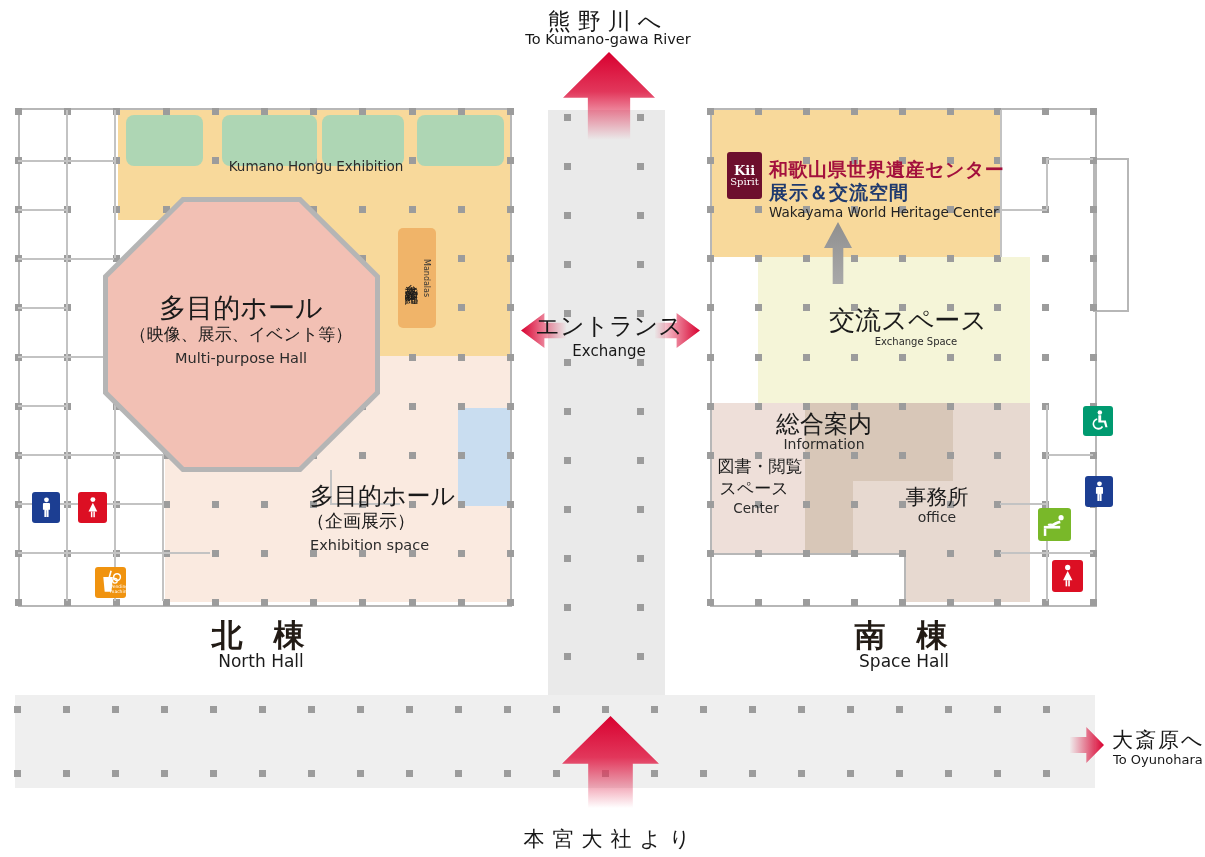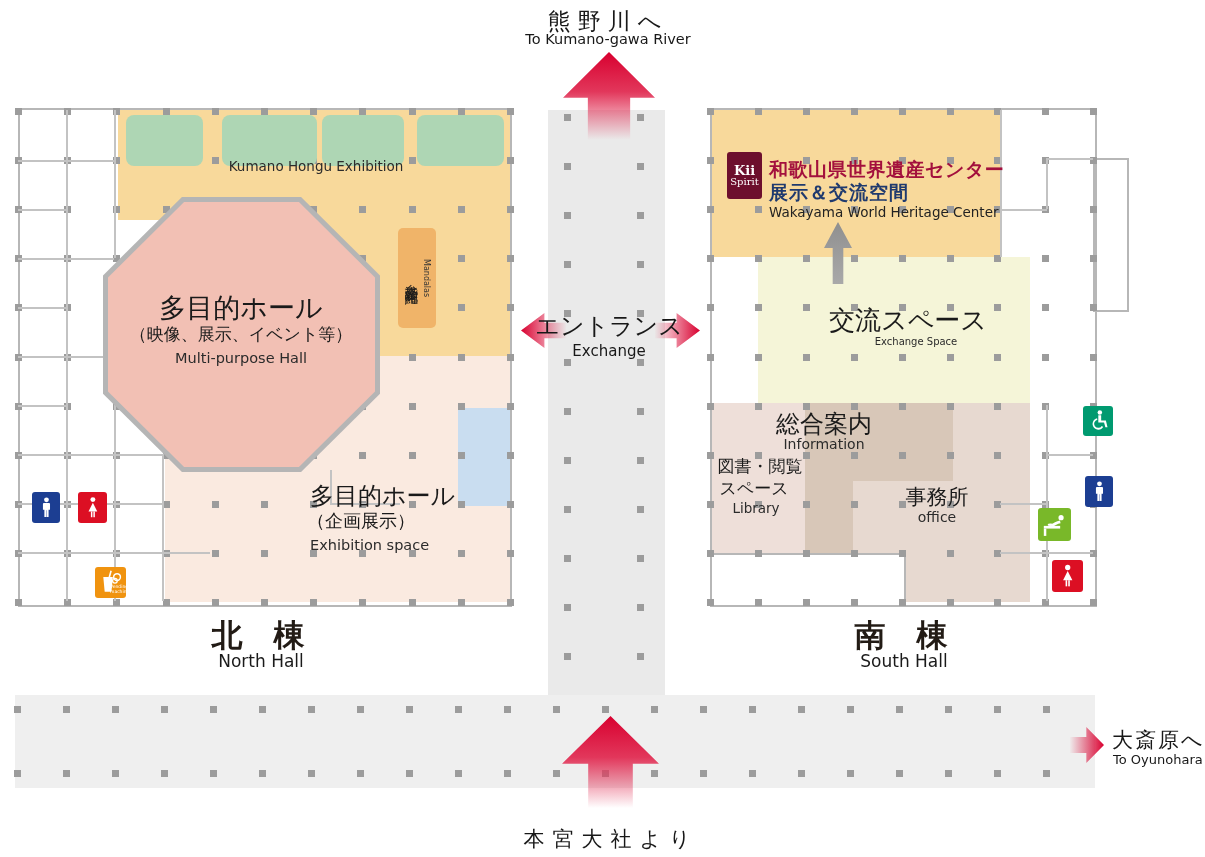--- a/index.html
+++ b/index.html
@@ -188,27 +188,27 @@
   <div class="sign-en">Wakayama World Heritage Center</div>
 
   <div class="txt ctr" style="left:908px;top:303px;font-size:26px;color:#1a1a1a;">交流スペース</div>
   <div class="txt ctr en-sub" style="left:916px;top:336px;font-size:10px;">Exchange Space</div>
 
   <div class="txt ctr jp-big" style="left:824px;top:408px;">総合案内</div>
   <div class="txt ctr en-sub" style="left:824px;top:436px;font-size:14px;">Information</div>
 
   <div class="txt ctr jp-mid" style="left:760px;top:455px;">図書・閲覧</div>
   <div class="txt ctr jp-mid" style="left:754px;top:477px;">スペース</div>
-  <div class="txt ctr en-sub" style="left:756px;top:500px;font-size:13.5px;">Library</div>
+  <div class="txt ctr en-sub" style="left:756px;top:500px;font-size:13.5px;">Center</div>
 
   <div class="txt ctr" style="left:937px;top:483px;font-size:21px;color:#1a1a1a;">事務所</div>
   <div class="txt ctr en-sub" style="left:937px;top:509px;font-size:14px;">office</div>
 
   <div class="txt ctr hall-name" style="left:906px;top:615px;">南 棟</div>
-  <div class="txt ctr hall-name-en" style="left:904px;top:651px;">South Hall</div>
+  <div class="txt ctr hall-name-en" style="left:904px;top:651px;">Space Hall</div>
 
 <div class="dot" style="left: 15px; top: 108px;"></div>
     <div class="dot" style="left: 15px; top: 157.1px;"></div>
     <div class="dot" style="left: 15px; top: 206.2px;"></div>
     <div class="dot" style="left: 15px; top: 255.3px;"></div>
     <div class="dot" style="left: 15px; top: 304.4px;"></div>
     <div class="dot" style="left: 15px; top: 353.5px;"></div>
     <div class="dot" style="left: 15px; top: 402.6px;"></div>
     <div class="dot" style="left: 15px; top: 451.7px;"></div>
     <div class="dot" style="left: 15px; top: 500.8px;"></div>

